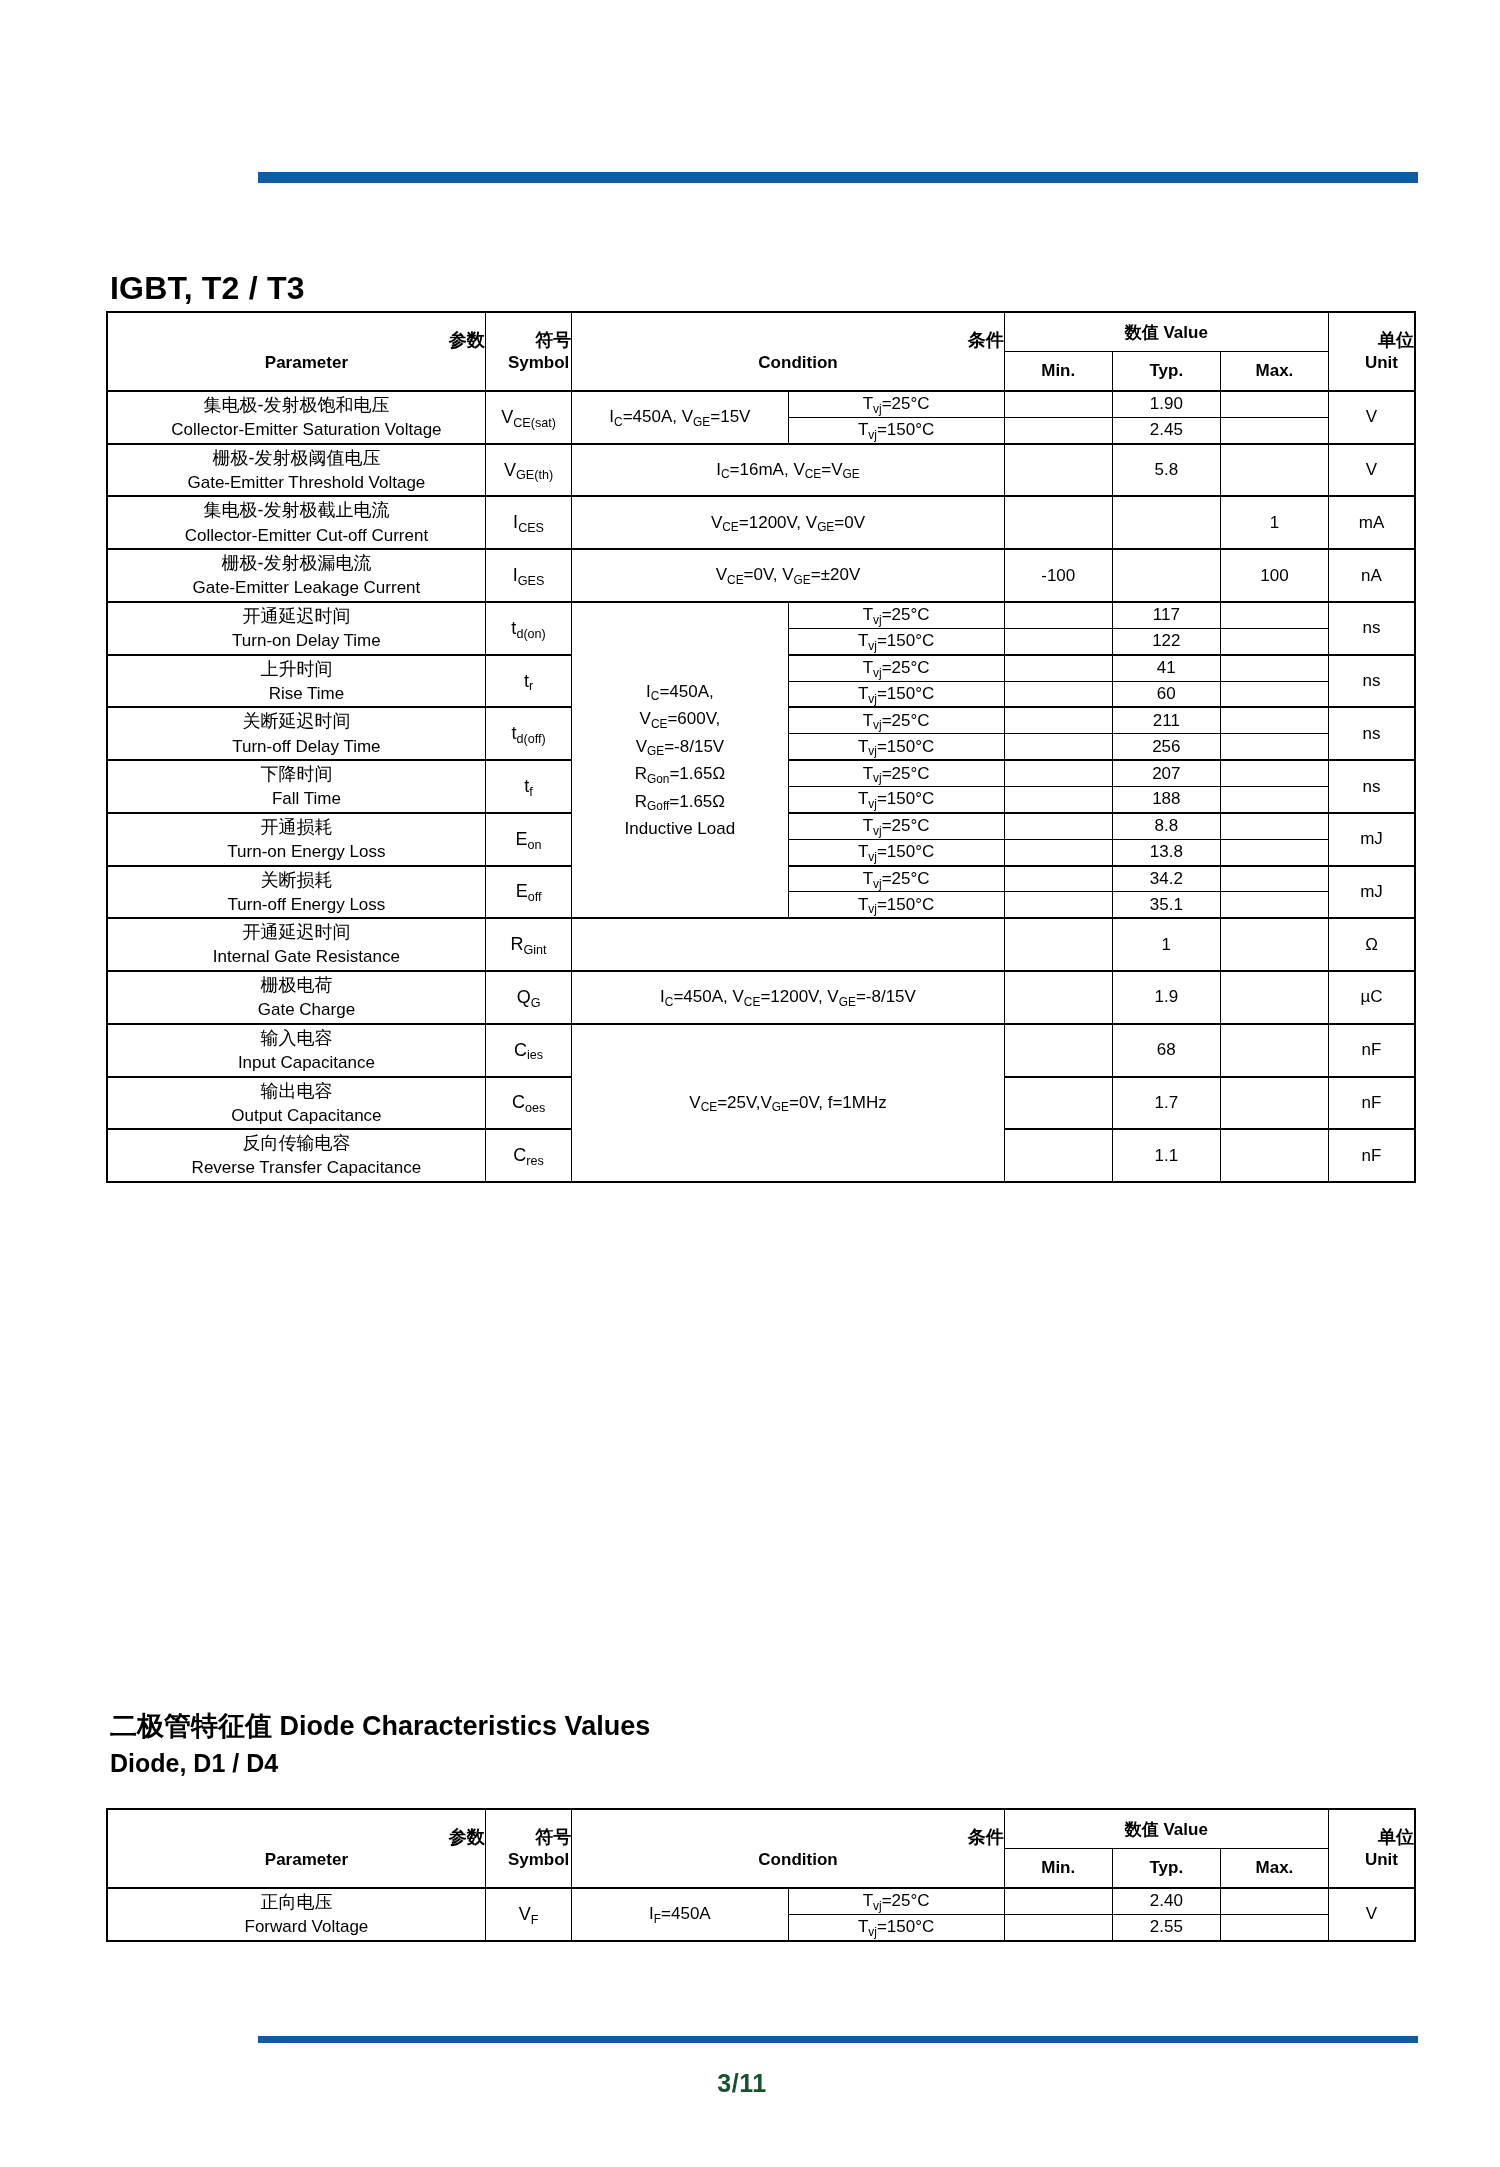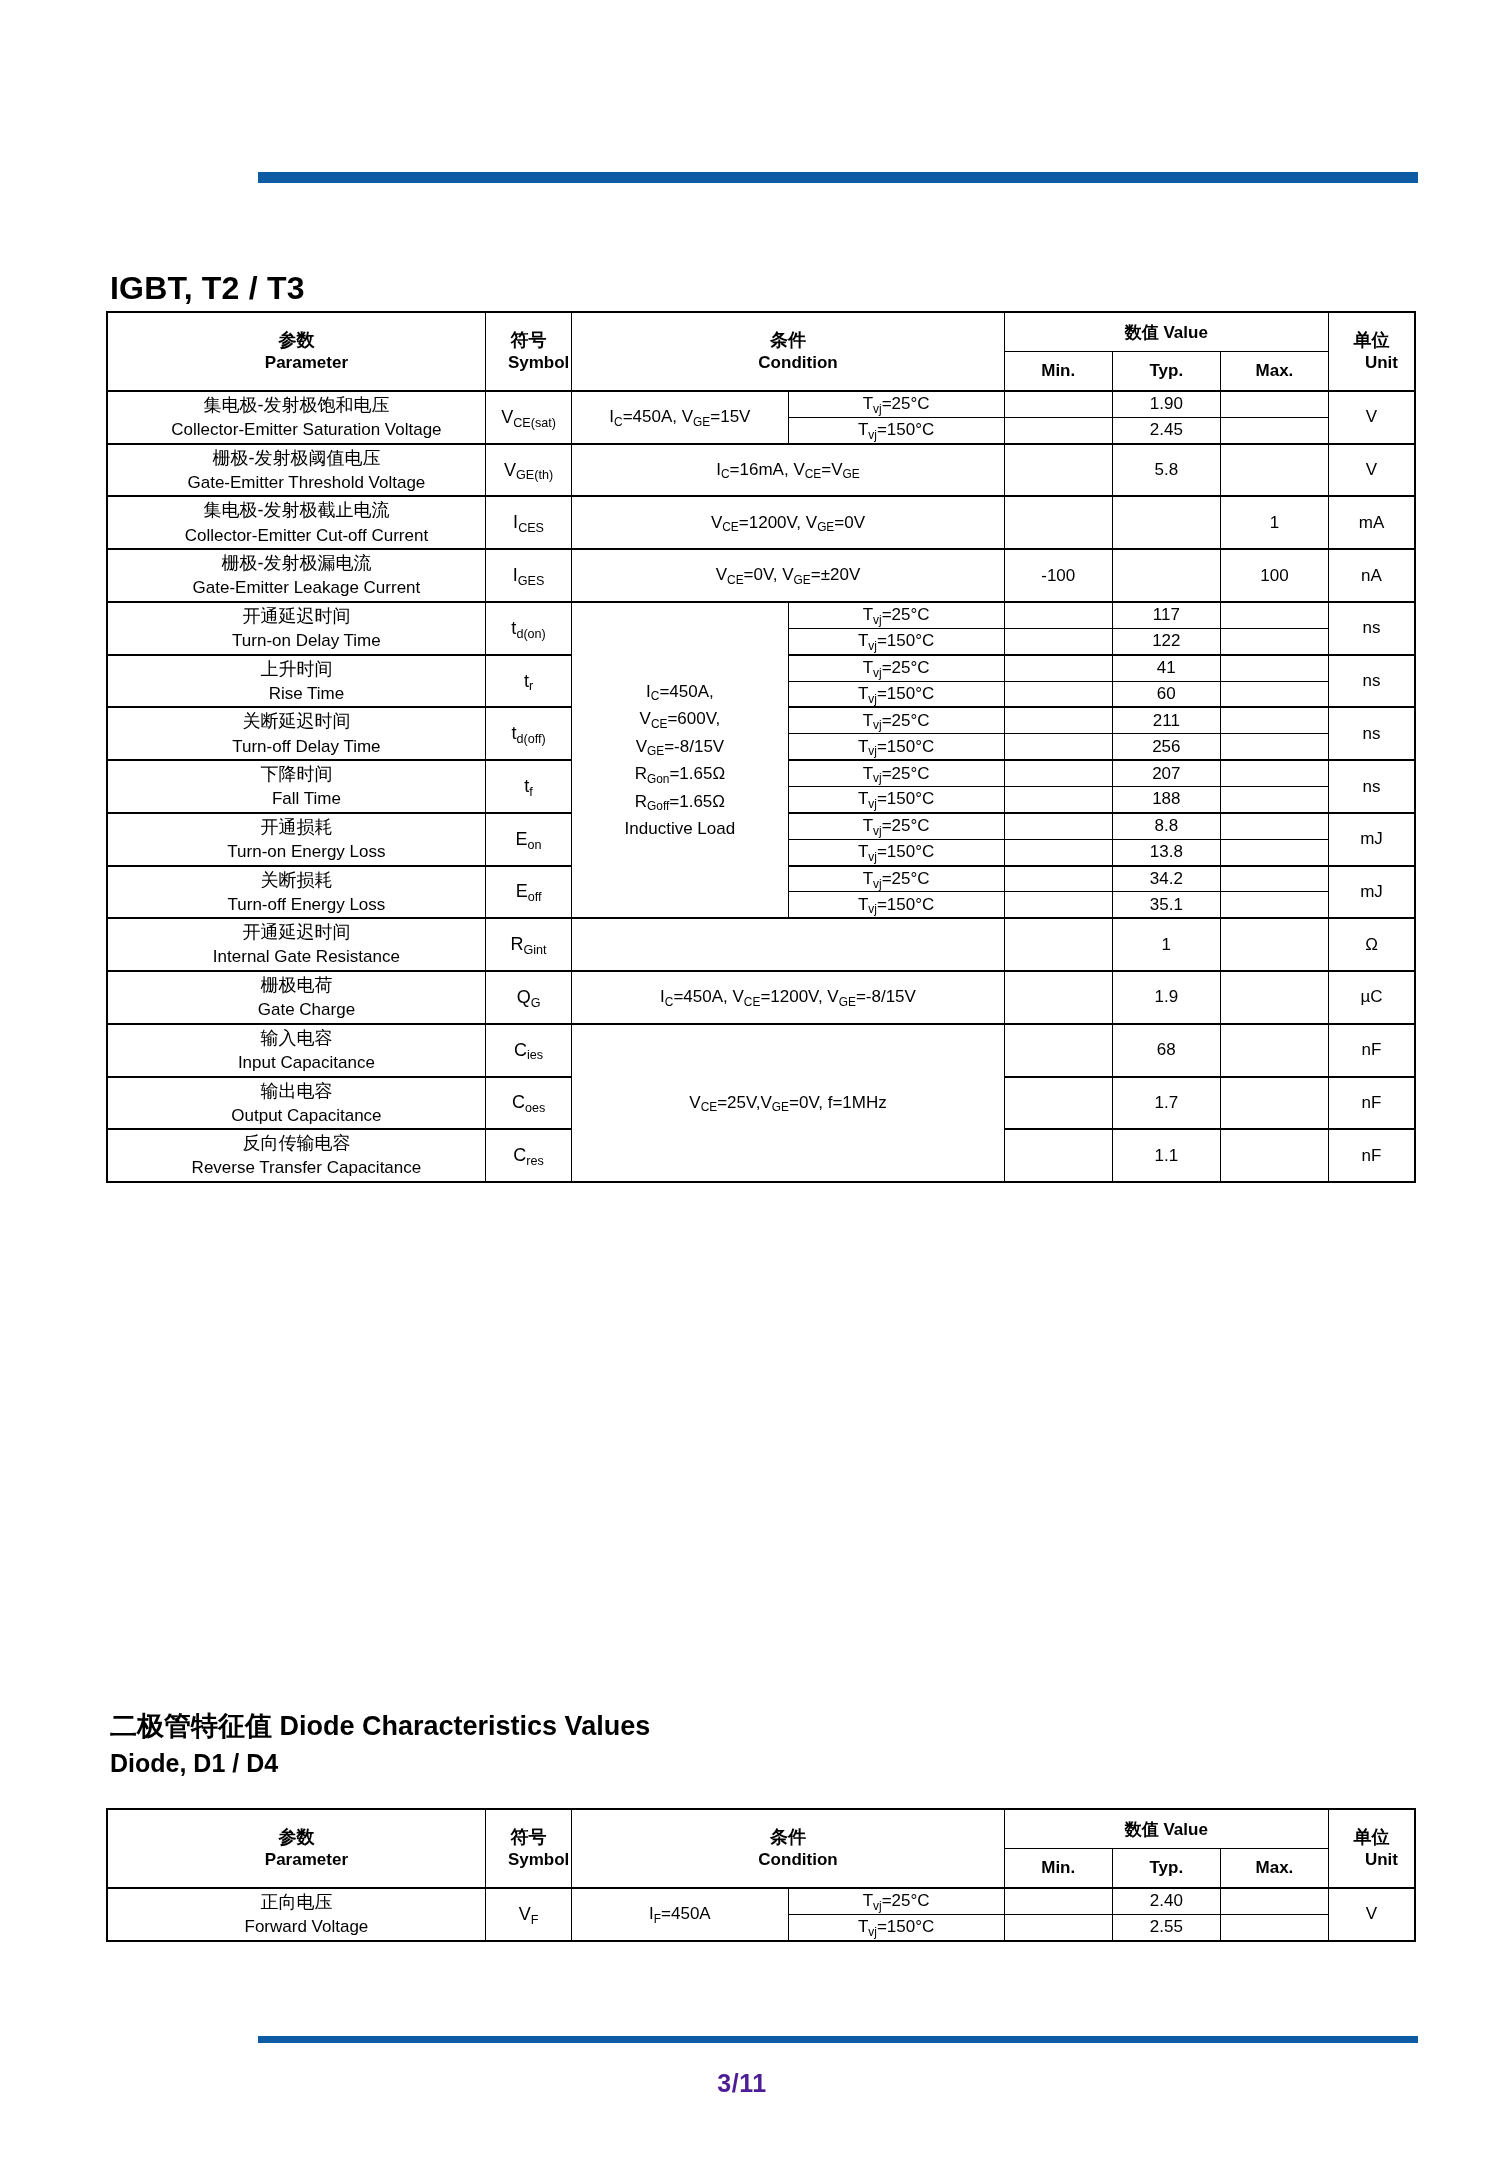--- a/index.html
+++ b/index.html
@@ -16,21 +16,21 @@
   .rule-top {
     position:absolute; left:258px; top:172px; width:1160px; height:11px;
     background:#0d5ca4;
   }
   .rule-bottom {
     position:absolute; left:258px; top:2036px; width:1160px; height:7px;
     background:#0d5ca4;
   }
   .page-no {
     position:absolute; left:0; right:16px; top:2069px;
-    text-align:center; font-size:25px; font-weight:bold; color:#4c1d95;
+    text-align:center; font-size:25px; font-weight:bold; color:#14532d;
     letter-spacing:0.5px;
   }
 
   .sec-title {
     position:absolute; font-weight:bold; font-size:32px; letter-spacing:0.2px;
   }
   #igbt-title { left:110px; top:270px; }
 
   .diode-head {
     position:absolute; left:110px; top:1708px;
@@ -65,21 +65,21 @@
   .p-cn { font-size:18px; }
   .p-en { font-size:17px;padding-left:20px; }
 
   .sym { font-size:18px; }
   .cond { text-align:left; padding:8px 0 8px 14px; font-size:17px; line-height:1.55; }
   .cond-blk { text-align:left; padding:10px 0 10px 14px; font-size:17px; line-height:1.62; }
   .tvj { font-size:17px; text-align:left; padding-left:20px; }
   .val { font-size:17px; }
   .unit { font-size:17px; }
 
-  .hdr-cn { font-size:18px; font-weight:bold; display:block; line-height:1.35; }
+  .hdr-cn { font-size:18px; font-weight:bold; display:block; line-height:1.35;text-align:right; }
   .hdr-en { font-size:17px; font-weight:bold; display:block; line-height:1.35;padding-left:20px; }
   .hdr-val { font-size:17px; font-weight:bold; }
 
   sub { font-size:0.70em; vertical-align:baseline; position:relative; top:0.30em; }
 </style>
 </head>
 <body>
 
 <div class="page">
 

